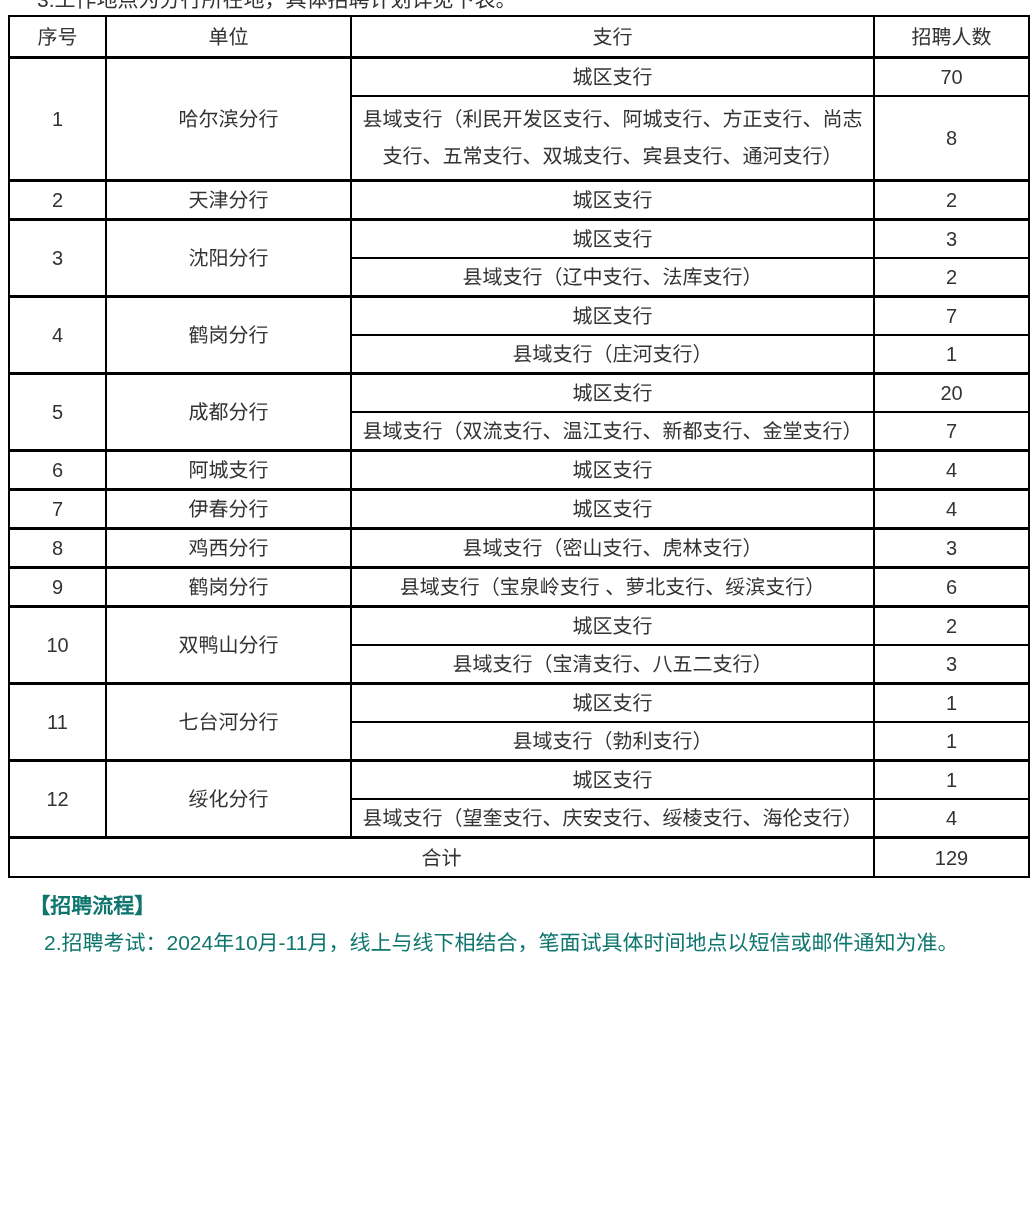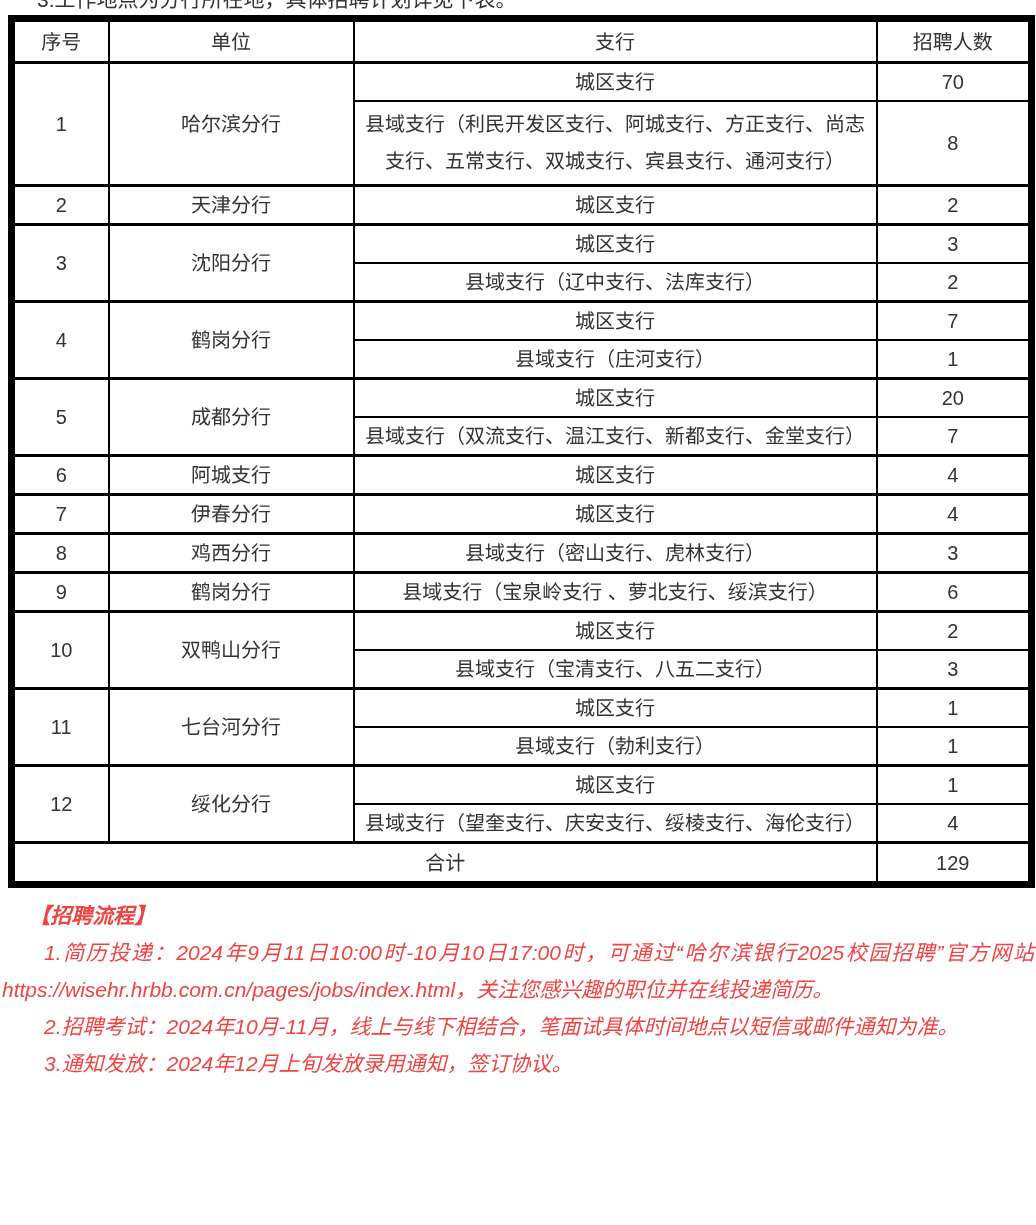--- a/index.html
+++ b/index.html
@@ -28,21 +28,21 @@
     padding-left: 37px;
     white-space: nowrap;
     color: #333333;
   }
   
   table.recruit {
     border-collapse: collapse;
     table-layout: fixed;
     width: 1020px;
     margin: 1px 8px 0 8px;
-    border: 7px solid #000000;
+    border: 2px solid #000000;
   }
   col.c-no    { width: 97px;  }
   col.c-unit  { width: 245px; }
   col.c-branch{ width: 523px; }
   col.c-count { width: 155px; }
   th, td {
     border: 2px solid #000000;
     text-align: center;
     vertical-align: middle;
     font-weight: normal;
@@ -55,22 +55,21 @@
   }
   thead th { height: 39px; }
   tr.g > td { border-top: 3px solid #000000; }
   td.tall { height: 82px; line-height: 37px; }
   tr.total-row td { height: 37px; text-align: center; }
   
   .flow {
     margin: 9px 2px 0 2px;
     font-size: 21px;
     line-height: 37px;
-    color: #ef4444;
-    font-style: italic;
+    color: #0f766e;
   }
   .flow p {
     margin: 0;
     text-indent: 2em;
     text-align: justify;
   }
   .flow p.flow-title {
     font-weight: bold;
     text-indent: 1.3em;
   }
@@ -223,18 +222,16 @@
 
       <tr class="g total-row">
         <td colspan="3">合计</td>
         <td>129</td>
       </tr>
     </tbody>
   </table>
 
   <div class="flow">
     <p class="flow-title">【招聘流程】</p>
-    <p>1.简历投递：2024年9月11日10:00时-10月10日17:00时，可通过“哈尔滨银行2025校园招聘”官方网站https://wisehr.hrbb.com.cn/pages/jobs/index.html，关注您感兴趣的职位并在线投递简历。</p>
     <p>2.招聘考试：2024年10月-11月，线上与线下相结合，笔面试具体时间地点以短信或邮件通知为准。</p>
-    <p>3.通知发放：2024年12月上旬发放录用通知，签订协议。</p>
   </div>
 
 </div>
 
 </body></html>

